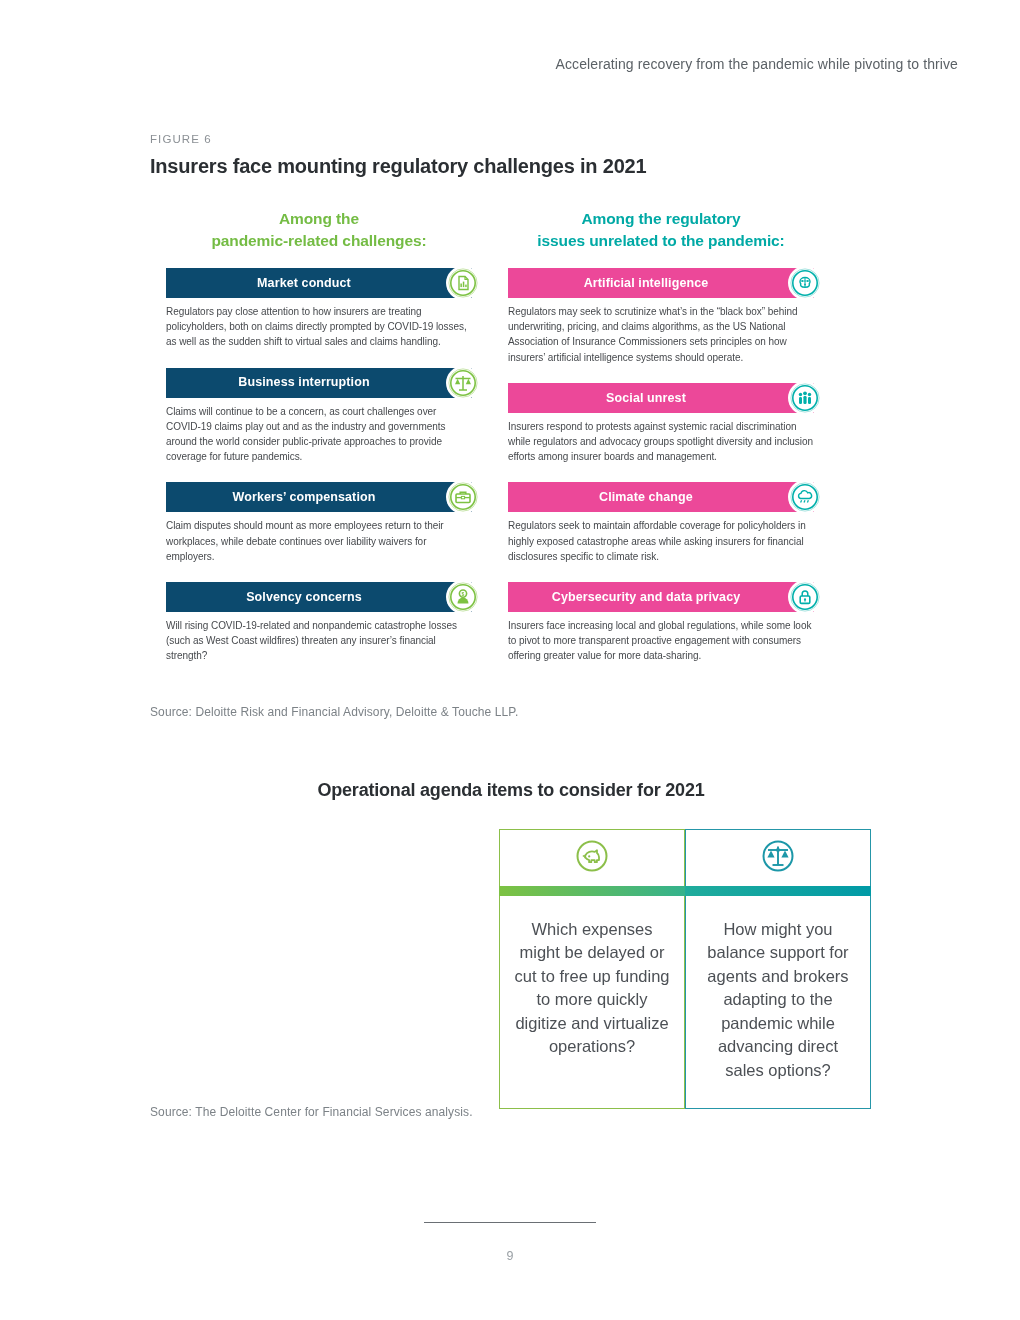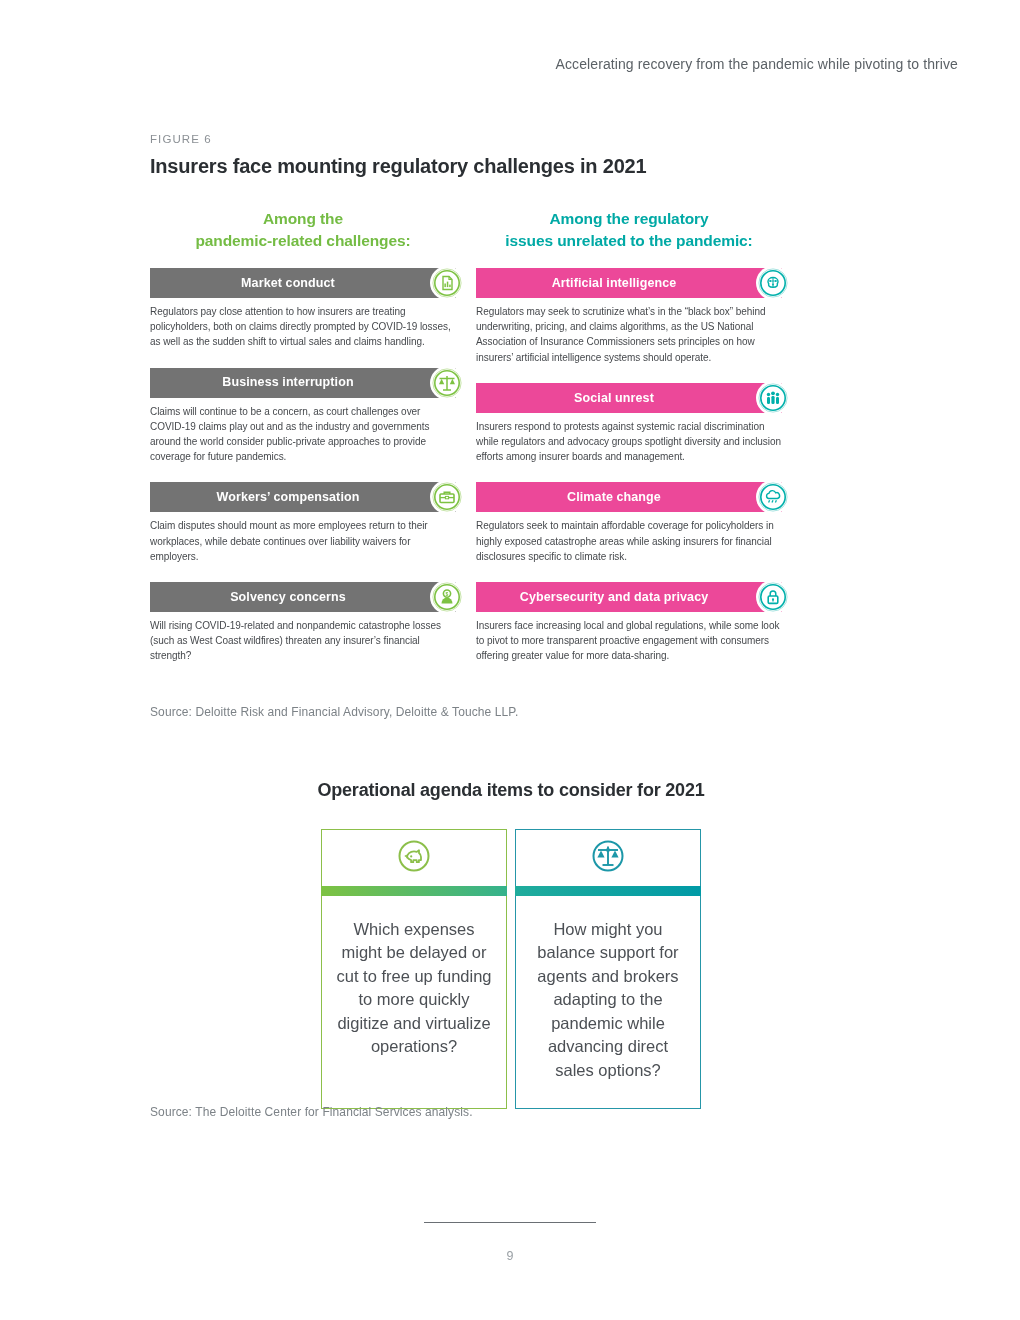--- a/index.html
+++ b/index.html
@@ -27,36 +27,36 @@
     font-size:11.5px; letter-spacing:1.1px; color:#8b9095;
     text-transform:uppercase; margin-bottom:10px;
   }
   .figure-title{
     font-size:20px; font-weight:bold; color:#2b2f33;
     letter-spacing:-.2px; margin:0 0 30px 0;
   }
 
   
   .cols{ display:flex; gap:20px; }
-  .col{ width:306px; }
+  .col{ width:306px;margin-left:16px; }
 
   .col-head{
     text-align:center; font-weight:bold; font-size:15.5px;
     line-height:1.42; margin-bottom:16px; letter-spacing:-.1px;
   }
   .col-green .col-head{ color:#74bc44; }
   .col-teal  .col-head{ color:#00a9a5; }
 
   
   .item{ margin-bottom:18px; }
   .item-bar{
     position:relative; height:30px;
     display:flex; align-items:center; justify-content:center;
   }
-  .col-green .item-bar{ background:#737373; }
+  .col-green .item-bar{ background:#0c4a6e; }
   .col-teal  .item-bar{ background:#ec4899; }
   .item-bar-label{
     color:#ffffff; font-weight:bold; font-size:12.5px;
     letter-spacing:.1px; padding:0 38px 0 8px;
     text-align:center; line-height:1;
   }
   .item-icon{
     position:absolute; right:-8px; top:50%;
     transform:translateY(-50%);
     width:34px; height:34px;
@@ -76,21 +76,21 @@
   }
   .source-1{ top:705px; }
   .source-2{ top:1105px; }
 
   
   .agenda{ position:absolute; left:151px; top:780px; width:720px; }
   .agenda-title{
     text-align:center; font-size:18px; font-weight:bold;
     color:#2b2f33; margin-bottom:28px; letter-spacing:-.2px;
   }
-  .cards{ display:flex; justify-content:center; gap:8px; }
+  .cards{ display:flex; justify-content:flex-end; gap:0; }
   .card{ width:186px; display:flex; flex-direction:column; }
   .card-icon-box{
     border:1px solid #cfd4d8; border-bottom:none;
     height:57px; display:flex; align-items:center; justify-content:center;
     background:#fff;
   }
   .card-0 .card-icon-box{ border-color:#8cbf4a; }
   .card-1 .card-icon-box{ border-color:#2596a8; }
   .card-2 .card-icon-box{ border-color:#0f7070; }
   .card-rule{ height:10px; }

